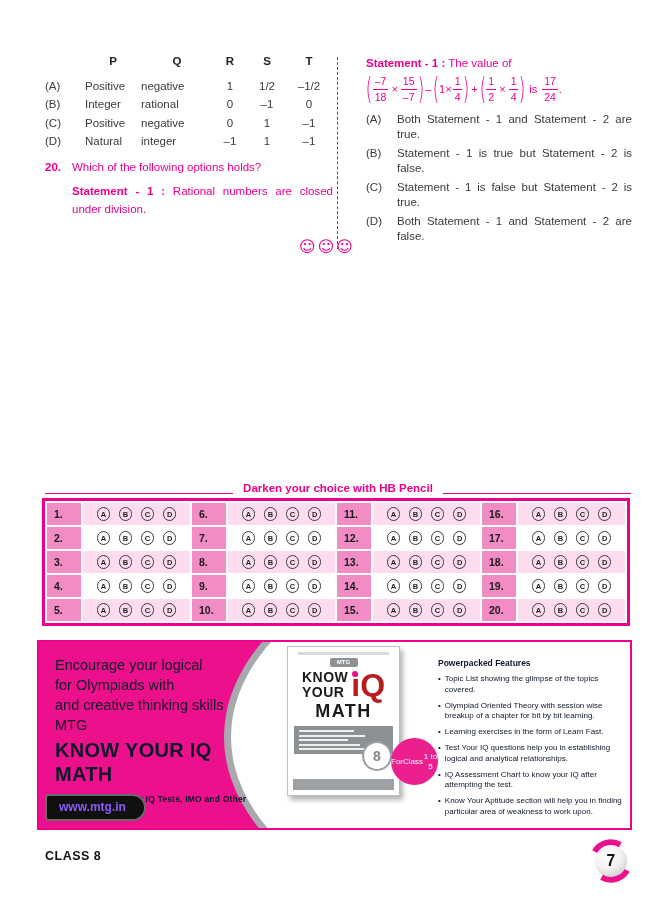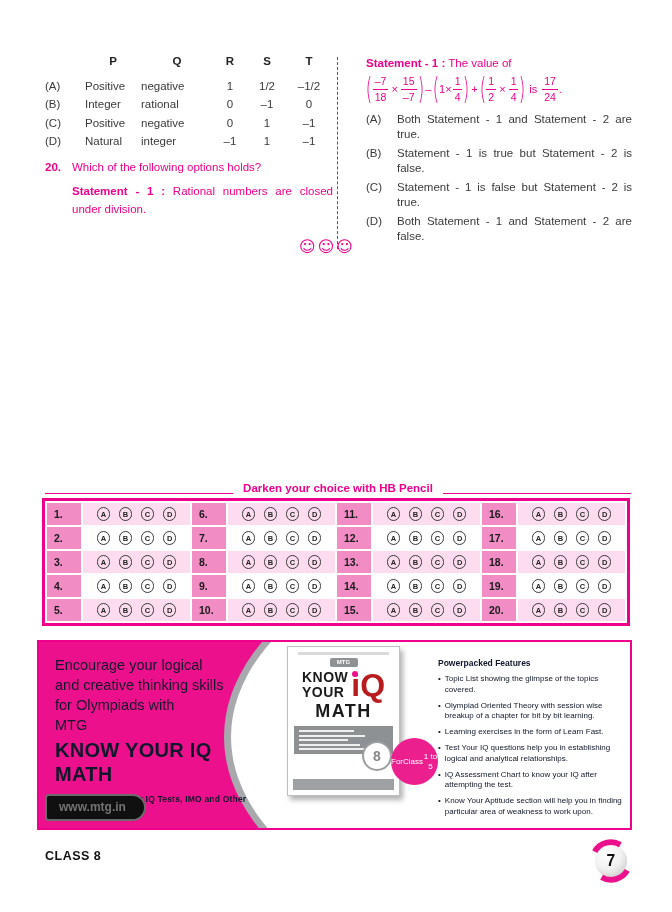--- a/index.html
+++ b/index.html
@@ -62,21 +62,21 @@
 
   
   .ad{position:absolute;left:37px;top:640px;width:595px;height:190px;box-sizing:border-box;
       border:2px solid #ec008c;background:#ec108c;overflow:hidden;}
   .ad-ellipse{position:absolute;left:185px;top:-125px;width:776px;height:440px;border-radius:50%;
               background:#fff;border:7px solid #a7a9ac;box-sizing:border-box;z-index:1;}
   .ad-left{position:absolute;left:16px;top:13px;width:235px;color:#0f172a;z-index:2;}
   .hl{font-size:14.5px;line-height:1.38;}
   .product{font-size:20px;font-weight:700;line-height:1.22;margin-top:3px;letter-spacing:.3px;}
   .recommend{font-size:8.5px;font-weight:700;margin-top:7px;letter-spacing:.2px;}
-  .site{position:absolute;left:6px;top:152px;z-index:3;background:#101010;color:#737373;
+  .site{position:absolute;left:6px;top:152px;z-index:3;background:#101010;color:#8b5cf6;
         font-weight:700;font-size:12px;padding:4px 18px 5px 12px;
         border-radius:4px 14px 14px 4px;border:2px solid #6b6b6b;}
 
   .book{position:absolute;left:248px;top:4px;width:113px;height:150px;background:#fff;
         border:1px solid #bdbfc1;box-shadow:3px 4px 5px rgba(0,0,0,.3);z-index:2;box-sizing:border-box;
         padding:5px 6px;}
   .book-topbar{height:3px;background:#d9dadb;margin:0 4px 3px;}
   .book-logo{width:28px;height:9px;background:#8e9194;border-radius:2px;margin:0 auto 3px;
              color:#fff;font-size:6px;font-weight:700;text-align:center;line-height:9px;}
   .book-title{display:flex;align-items:flex-start;justify-content:center;gap:3px;}
@@ -376,22 +376,22 @@
         </div>
       </div>
   </div>
 
   <div class="ad">
     <div class="ad-ellipse"></div>
 
     <div class="ad-left">
       <div id="ad-headline">
           <div class="hl">Encourage your logical</div>
+          <div class="hl">for Olympiads with</div>
           <div class="hl">and creative thinking skills</div>
-          <div class="hl">for Olympiads with</div>
           <div class="hl">MTG</div>
         </div>
       <div class="product">
         <div>KNOW YOUR IQ</div>
         <div>MATH</div>
       </div>
       <div class="recommend">★ Recommended for IQ Tests, IMO and Other Olympiads</div>
     </div>
 
     <div class="site">www.mtg.in</div>

